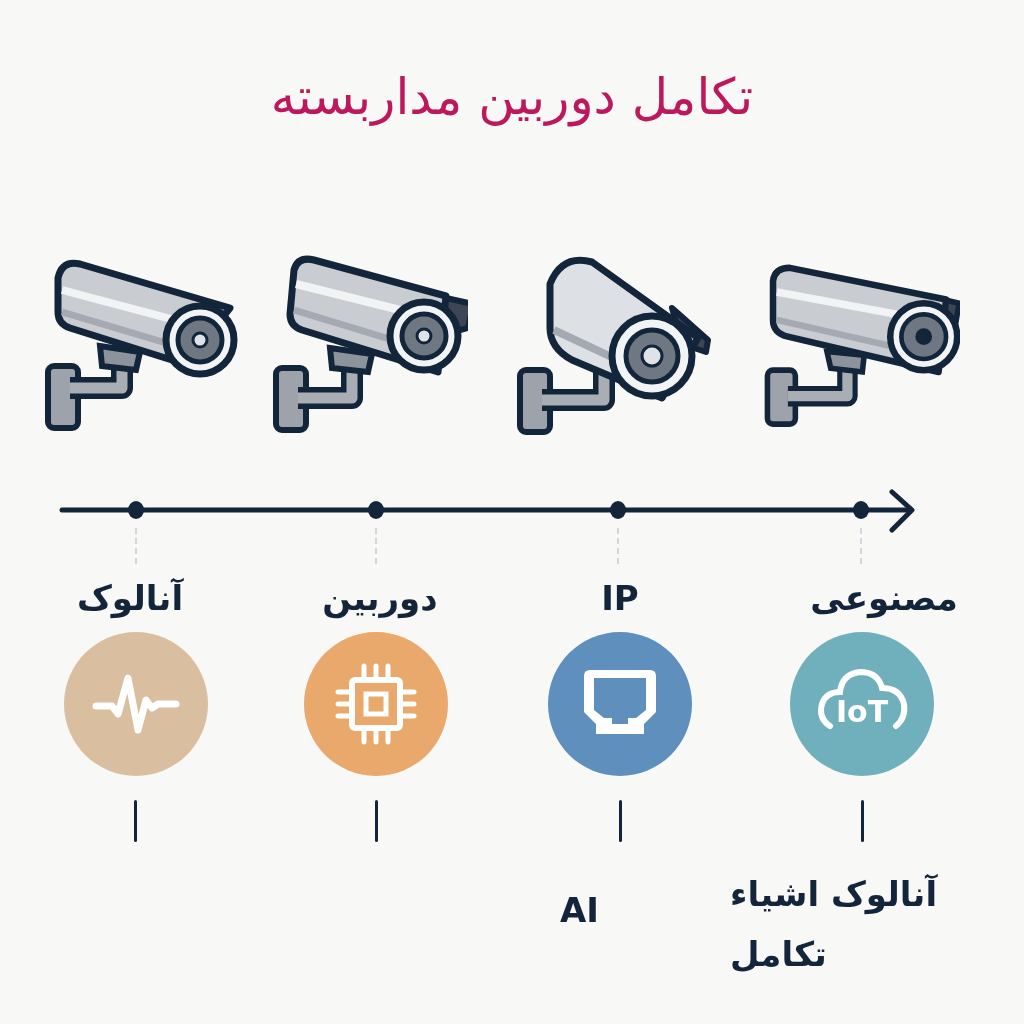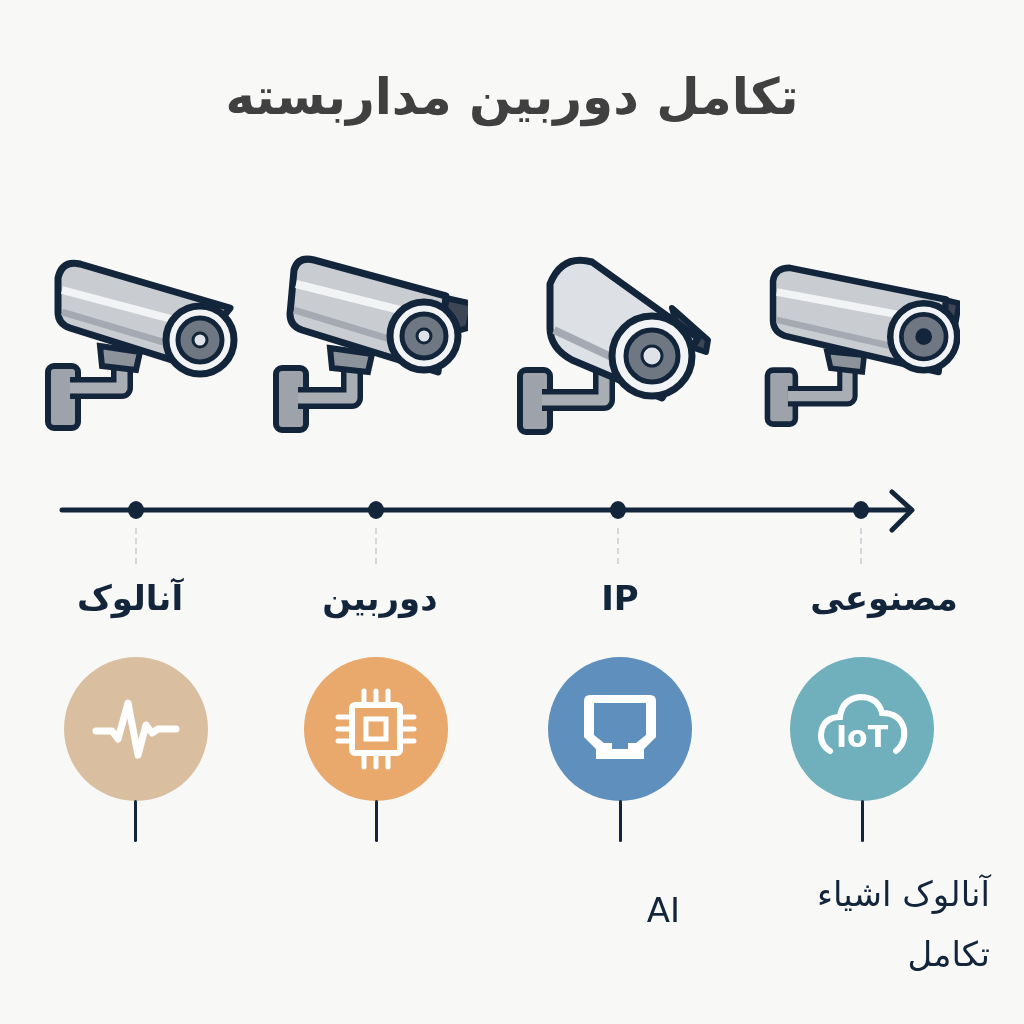--- a/index.html
+++ b/index.html
@@ -2,39 +2,39 @@
 <html><head>
 <meta charset="utf-8">
 <style>
   html, body { margin:0; padding:0; }
   body {
     width:1024px; height:1024px; background:#f8f8f7; position:relative; overflow:hidden;
     font-family:"DejaVu Sans", sans-serif; color:#14243a;
   }
   .title {
     position:absolute; left:0; top:68px; width:1024px; text-align:center;
-    font-size:50px; font-weight:bold; direction:rtl; color:#404040; letter-spacing:0;
+    font-size:50px; font-weight:normal; direction:rtl; color:#be185d; letter-spacing:0;
   }
   .camera { position:absolute; top:248px; width:200px; height:195px; }
   .camera svg { width:100%; height:100%; }
   .timeline { position:absolute; left:60px; top:498px; width:860px; height:28px; }
   .timeline svg { width:100%; height:100%; overflow:visible; }
   .dash { position:absolute; top:528px; width:0; height:36px; border-left:2px dashed #d3d7dd; }
   .era-label {
     position:absolute; top:578px; width:200px; text-align:center; font-size:34px; font-weight:bold;
     direction:rtl; color:#13253b;
   }
   .tech-circle {
-    position:absolute; top:657px; width:144px; height:144px; border-radius:50%;
+    position:absolute; top:632px; width:144px; height:144px; border-radius:50%;
     display:flex; align-items:center; justify-content:center;text-align:center;
   }
   .tech-circle svg { width:96px; height:96px; }
   .stem { position:absolute; top:800px; width:3px; height:42px; background:#13253b; border-radius:2px; }
   .sub-label {
-    position:absolute; font-size:34px; font-weight:normal; color:#13253b; text-align:right; direction:rtl; line-height:48px;
+    position:absolute; font-size:34px; font-weight:bold; color:#13253b; text-align:left; direction:rtl; line-height:48px;
   }
 </style>
 </head>
 <body>
 
 <div class="title">تکامل دوربین مداربسته</div>
 
 <div class="camera" style="left:40px;">
   <svg viewBox="0 0 200 195">
     <rect x="8" y="118" width="30" height="62" rx="6" fill="#9ea3ab" stroke="#13253b" stroke-width="6"></rect>

